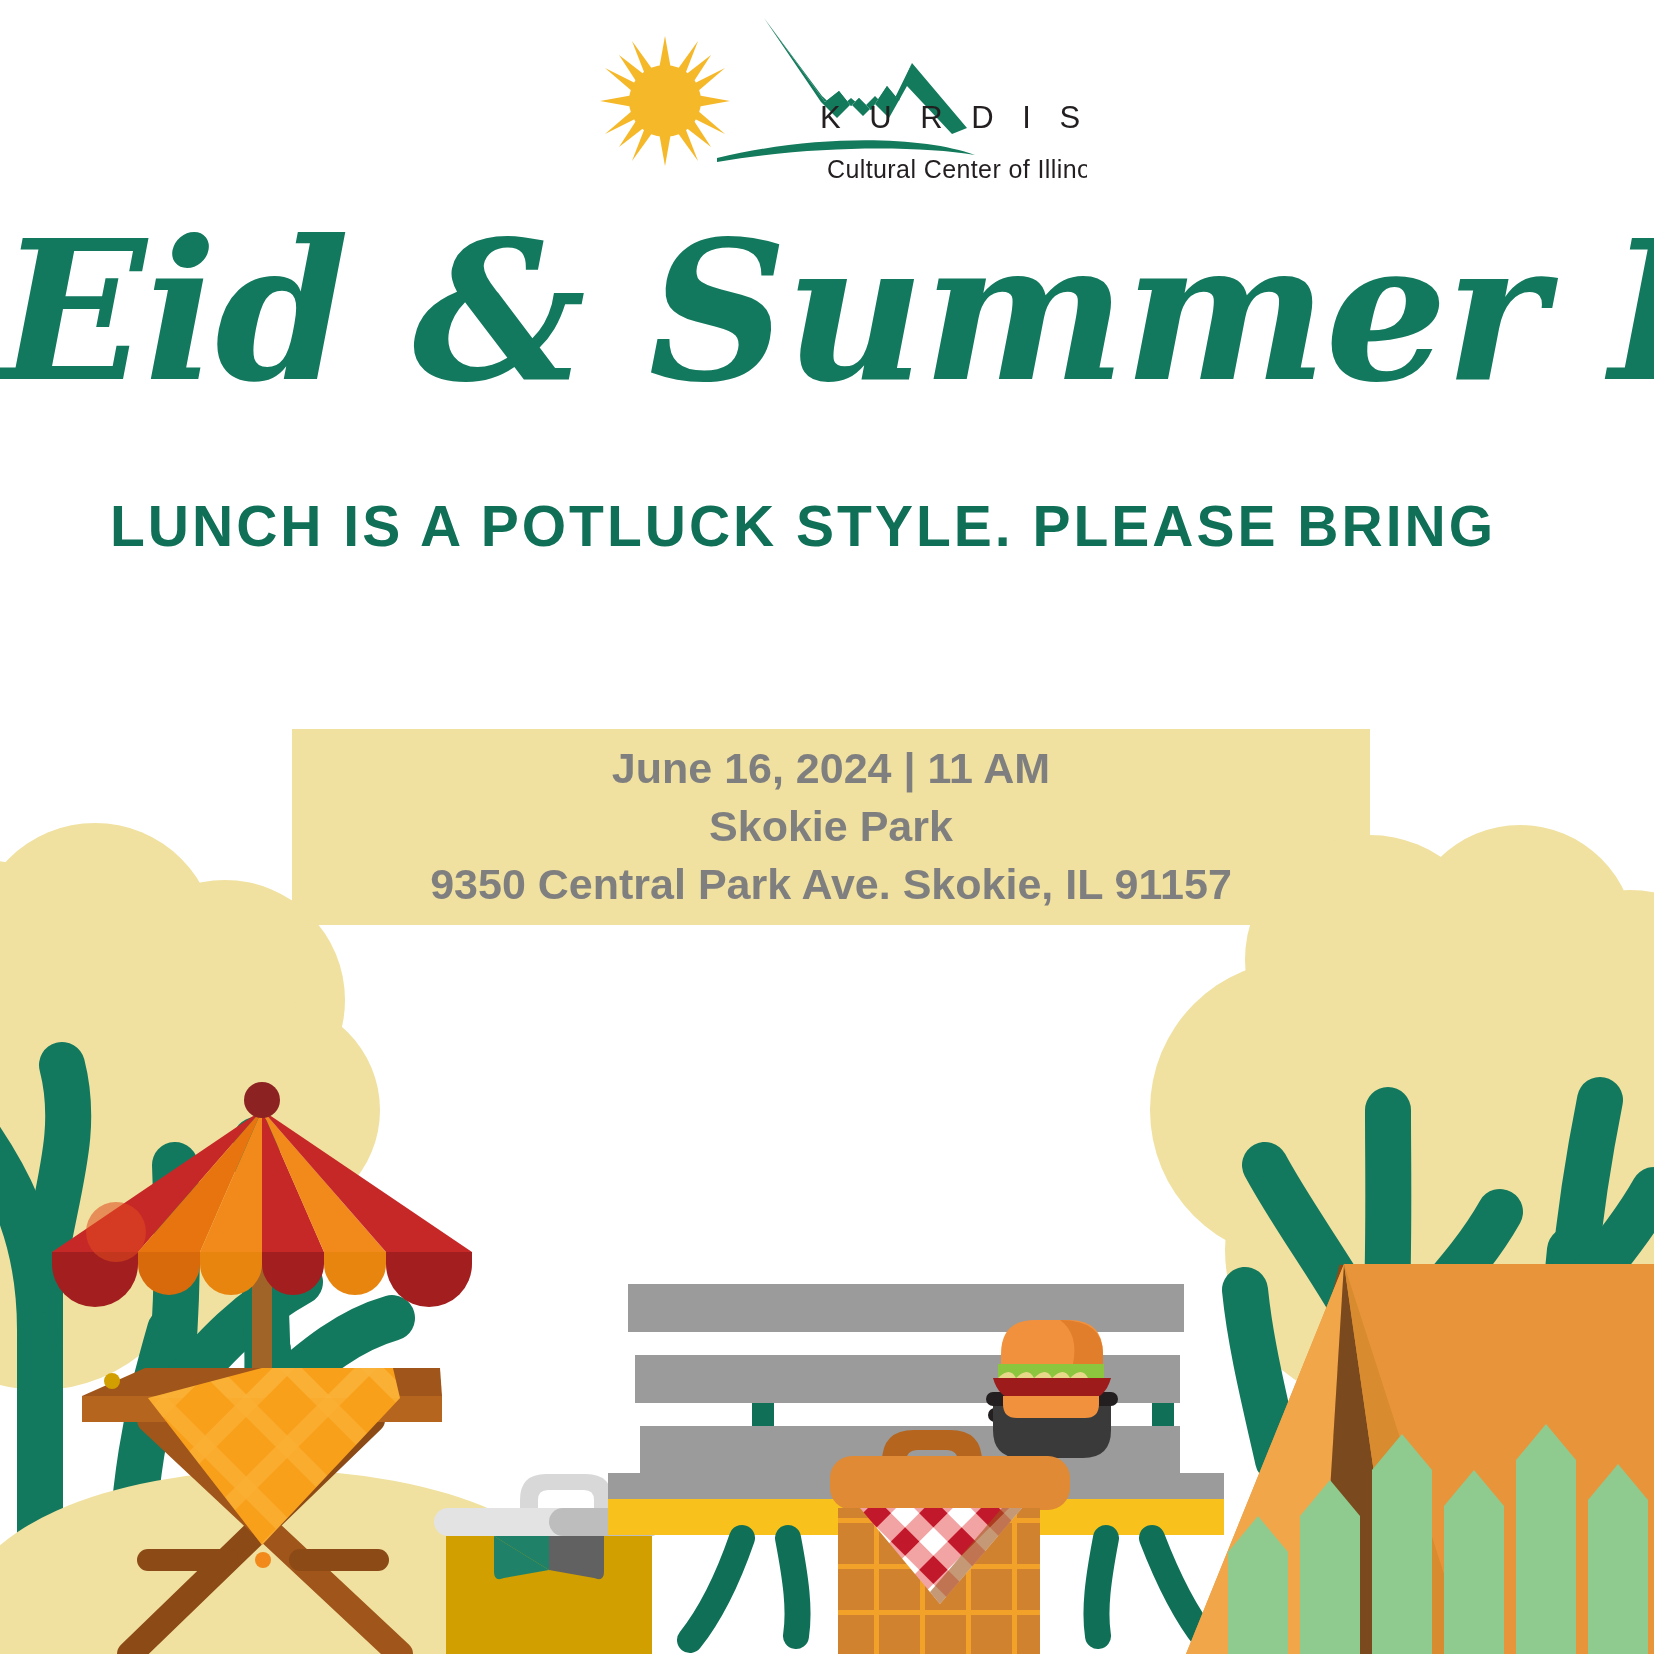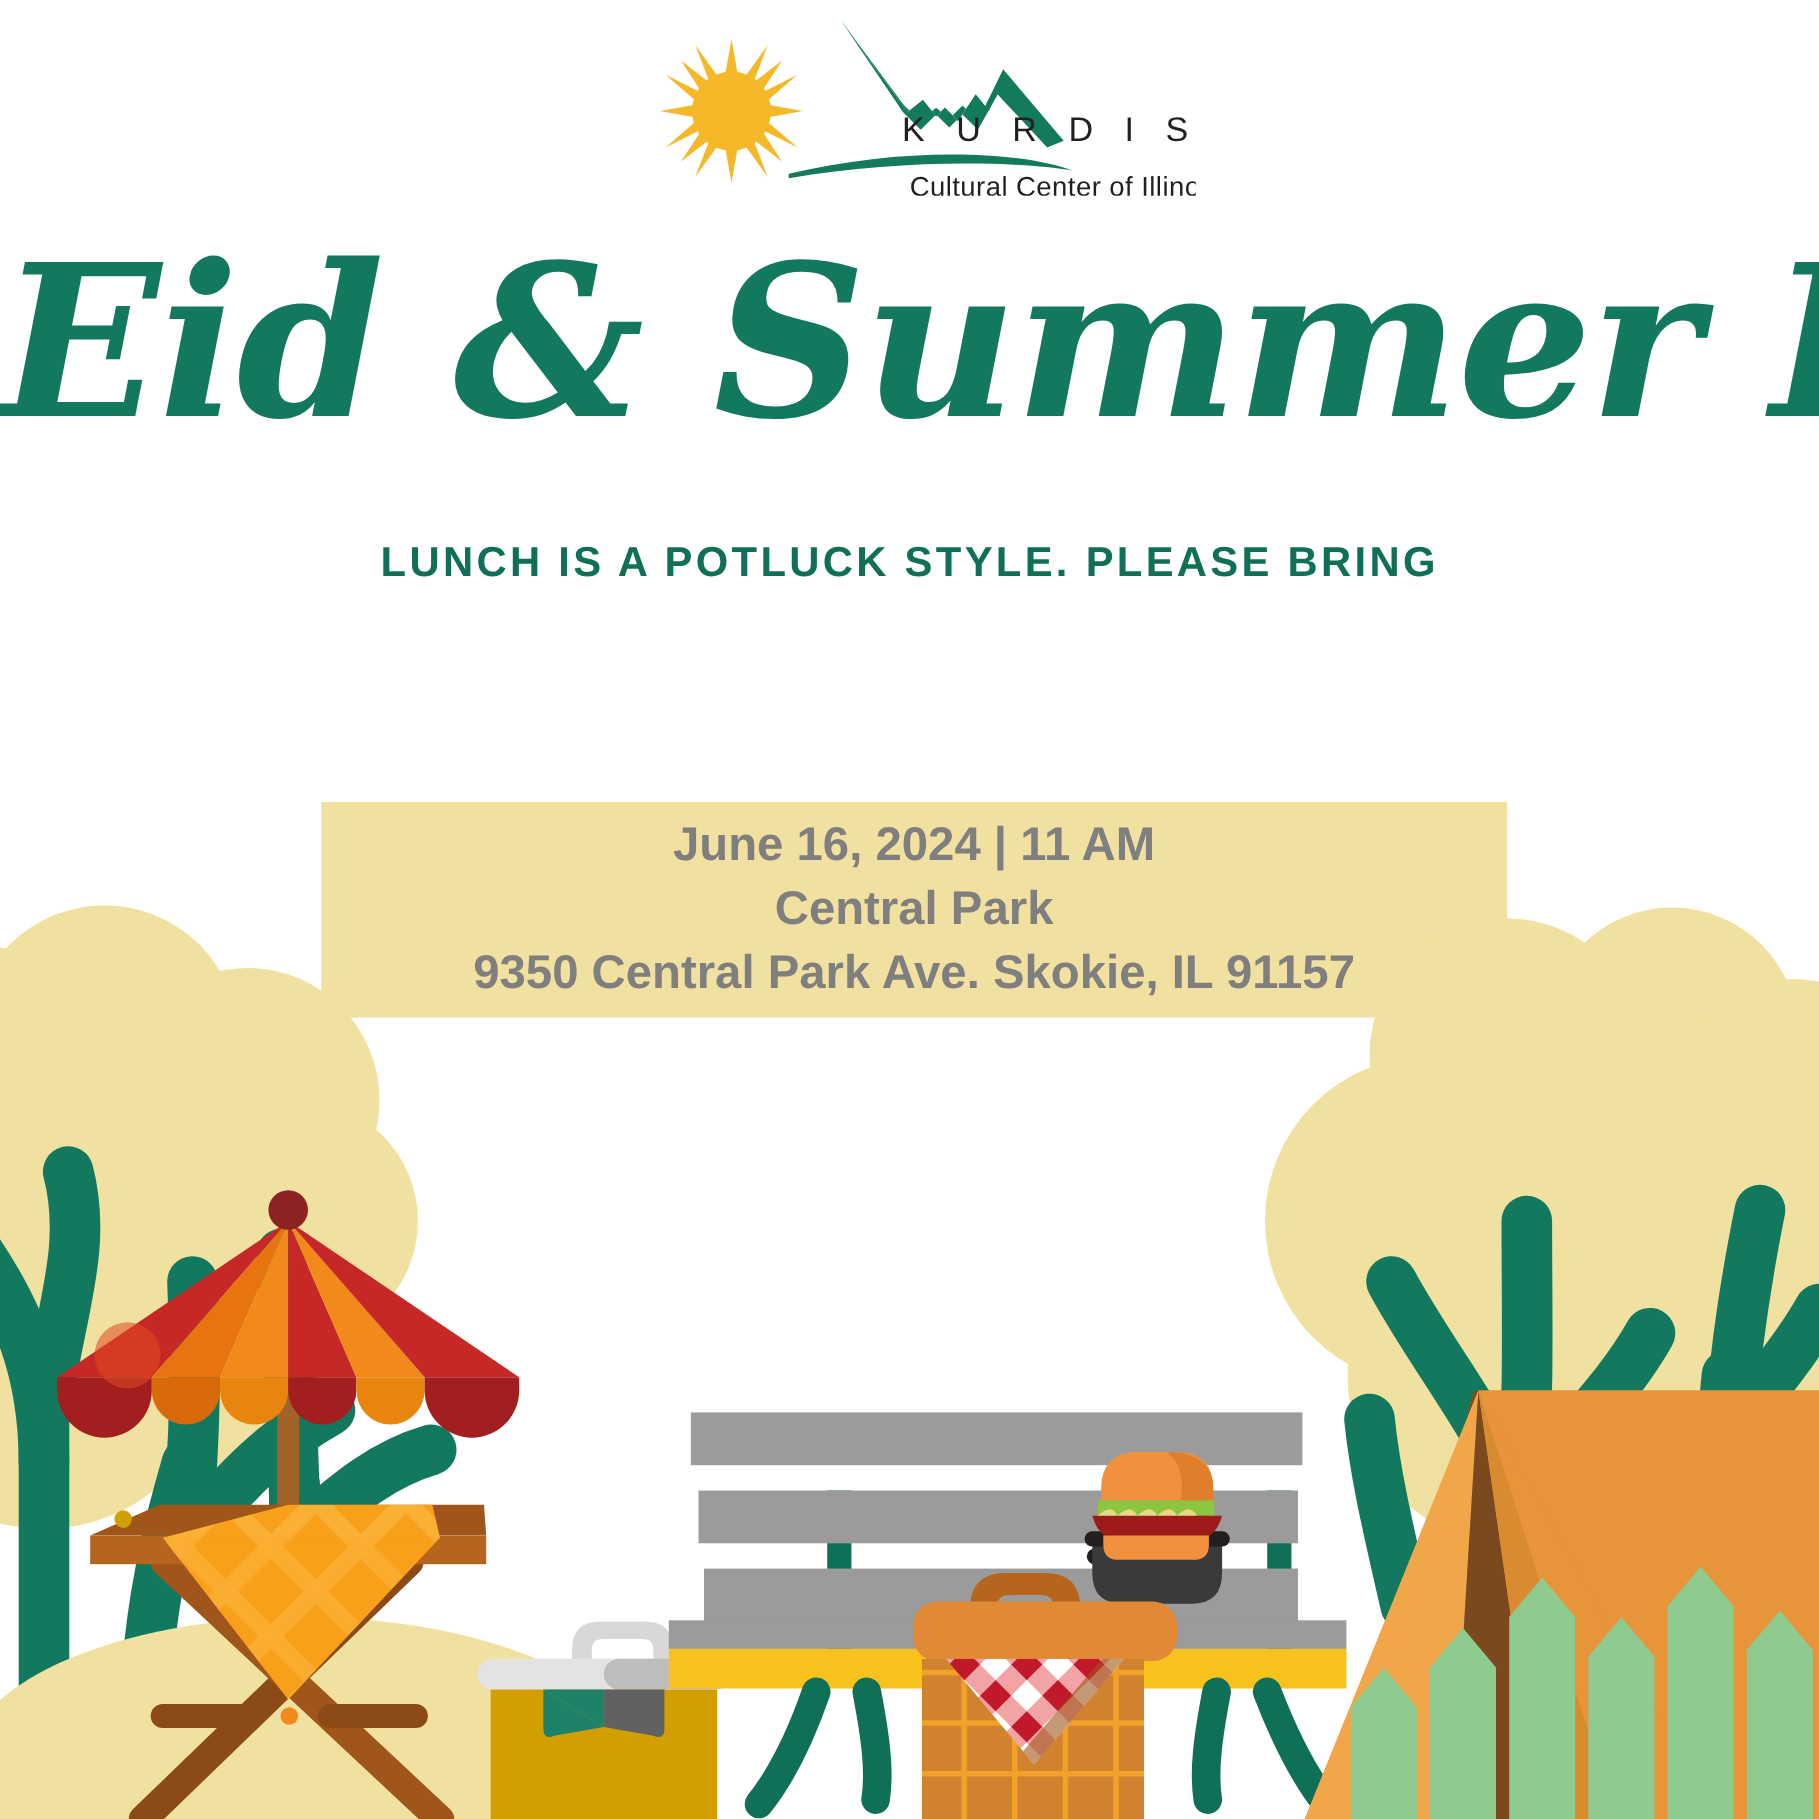--- a/index.html
+++ b/index.html
@@ -46,25 +46,25 @@
     line-height:1.0;
     letter-spacing:-2px;
     white-space:nowrap;
   }
 
   
   .subtitle {
     position:absolute;
     left:110px; right:110px;
     top:486px;
-    text-align:center;
+    text-align:left;
     color:#0F7057;
     font-family:"Liberation Sans", sans-serif;
     font-weight:700;
-    font-size:38px;
+    font-size:57px;
     line-height:1.42;
     letter-spacing:3.0px;
   }
 
   
   .info-box {
     position:absolute;
     left:292px;
     top:729px;
     width:1078px;
@@ -138,21 +138,21 @@
   </div>
 
   <div class="title">Eid &amp; Summer Picnic</div>
 
   <div class="subtitle">
     <div>LUNCH IS A POTLUCK STYLE. PLEASE BRING</div>
   </div>
 
   <div class="info-box">
     <div class="info-line">June 16, 2024 | 11 AM</div>
-    <div class="info-line">Central Park</div>
+    <div class="info-line">Skokie Park</div>
     <div class="info-line">9350 Central Park Ave. Skokie, IL 91157</div>
   </div>
 
   <div class="scene">
   <svg width="1654" height="1654" viewBox="0 0 1654 1654">
 
     <defs>
 
       <pattern id="plaidOrange" width="58" height="58" patternUnits="userSpaceOnUse" patternTransform="rotate(45)">
         <rect width="58" height="58" fill="#F9A01B"></rect>

